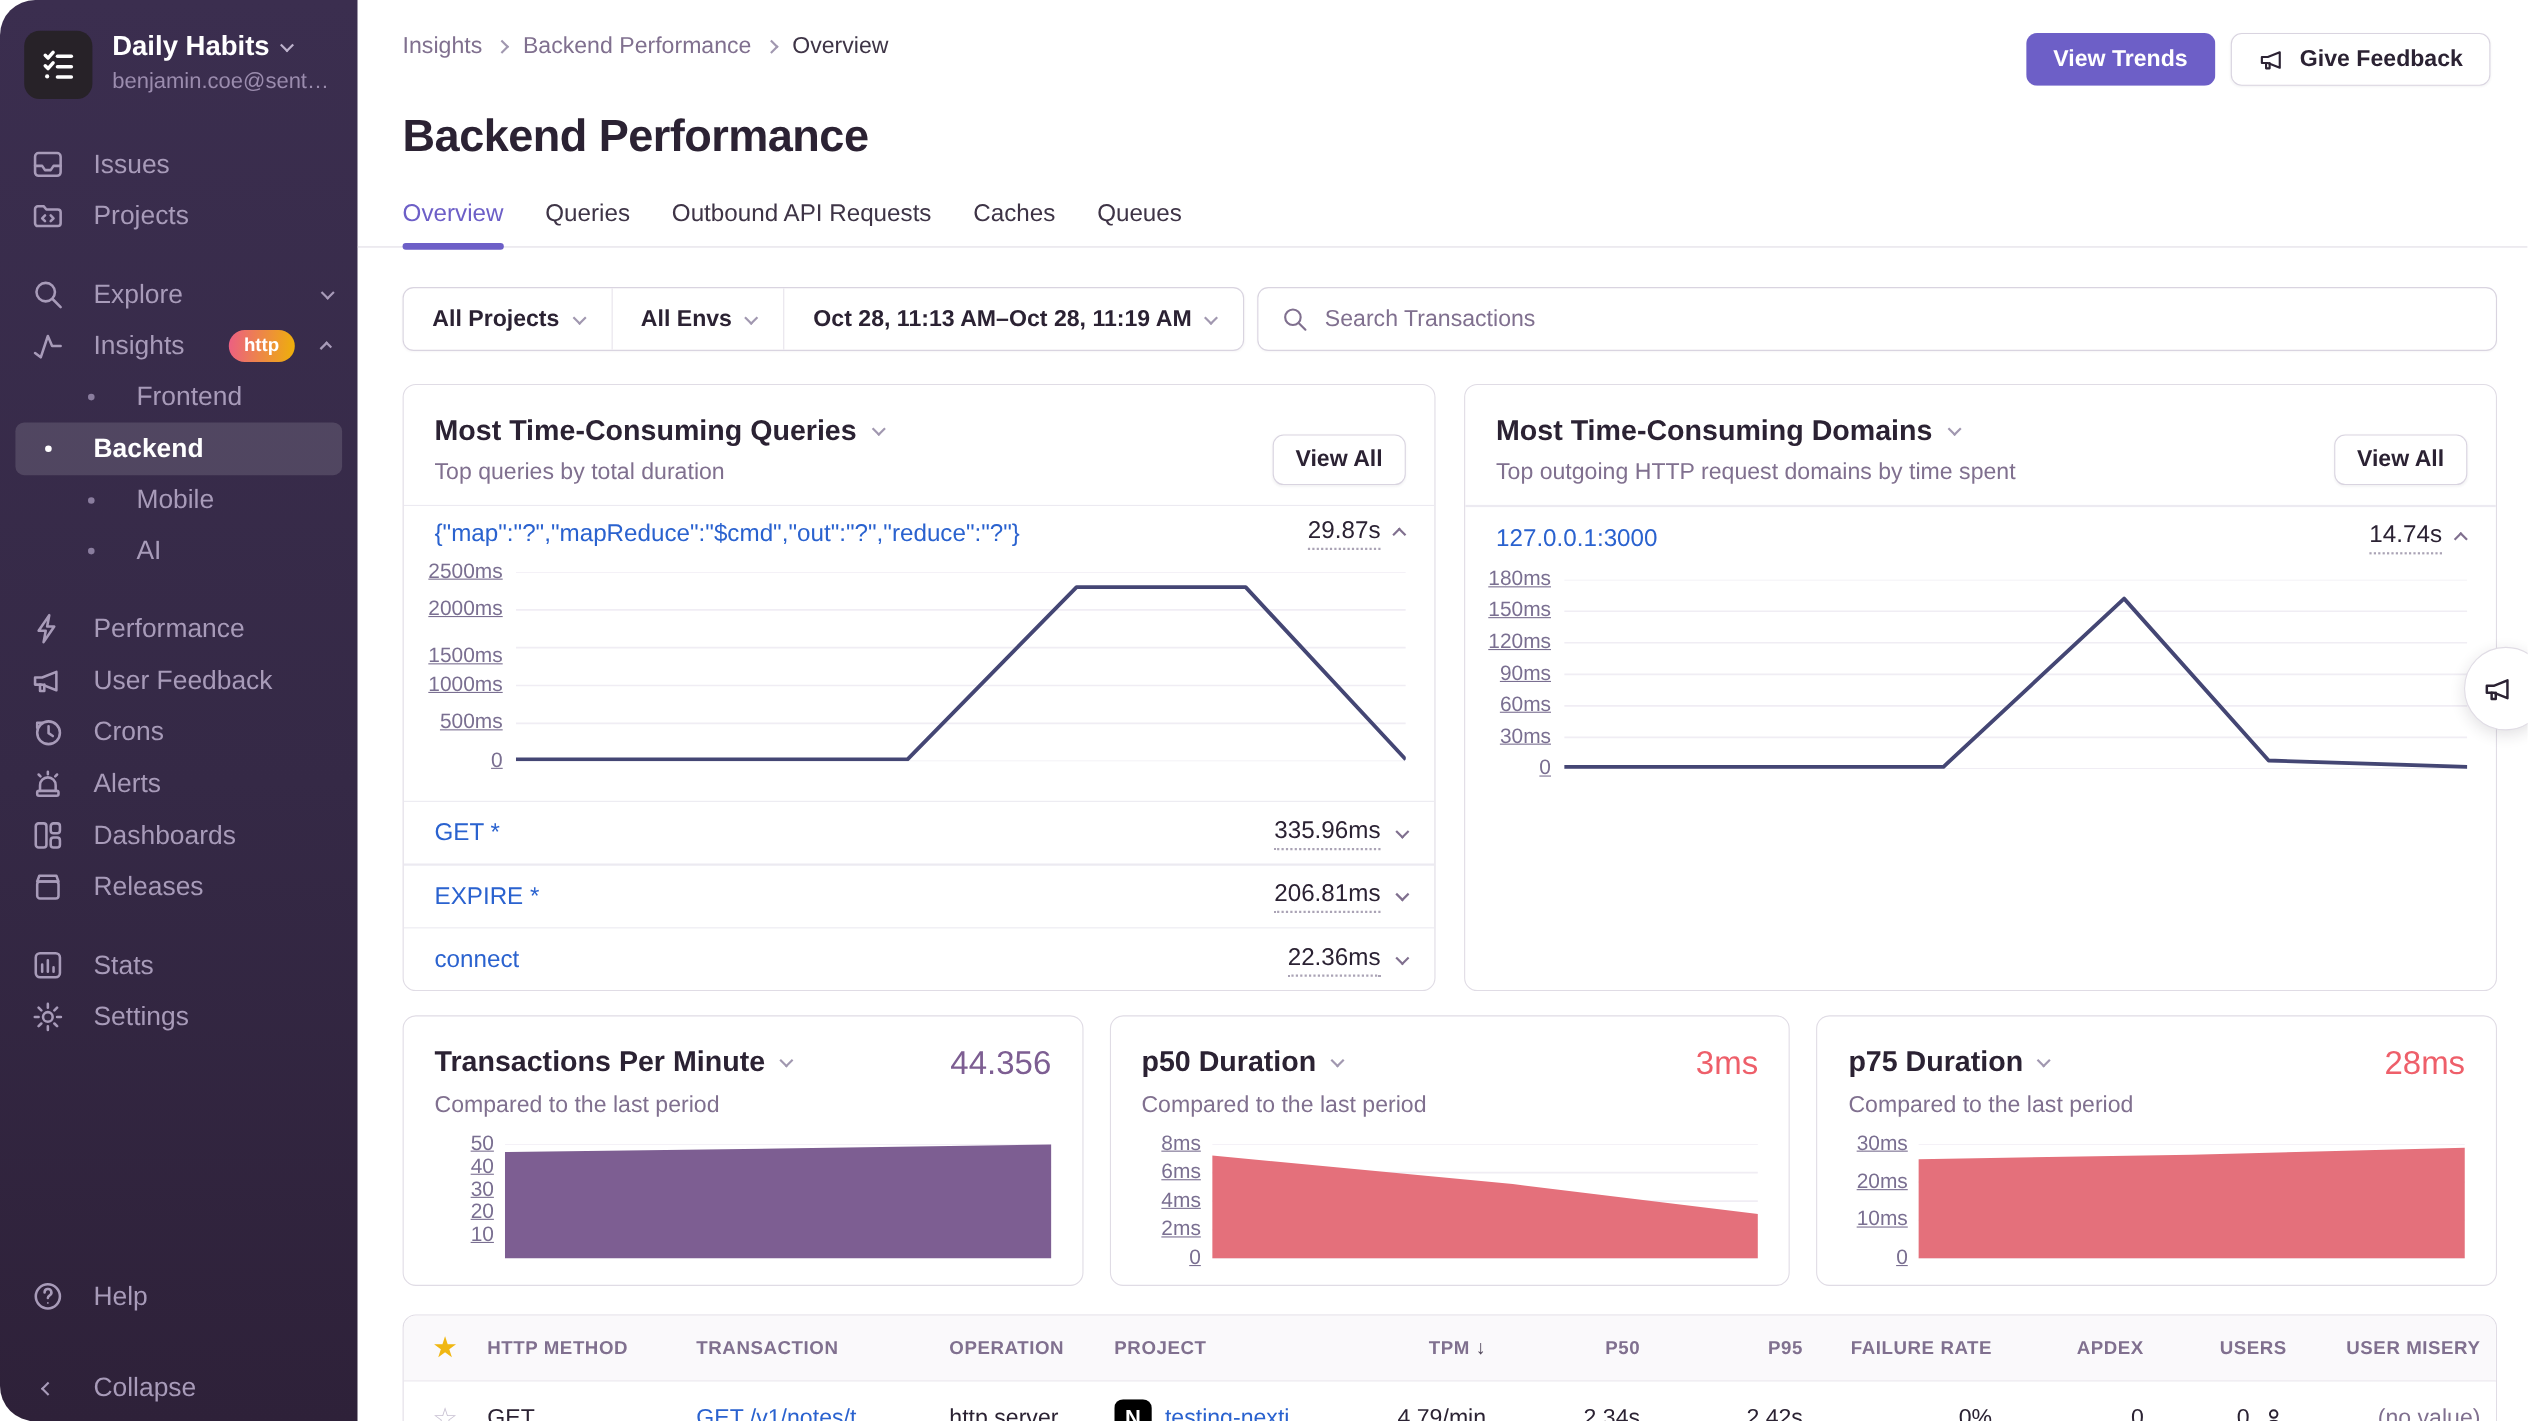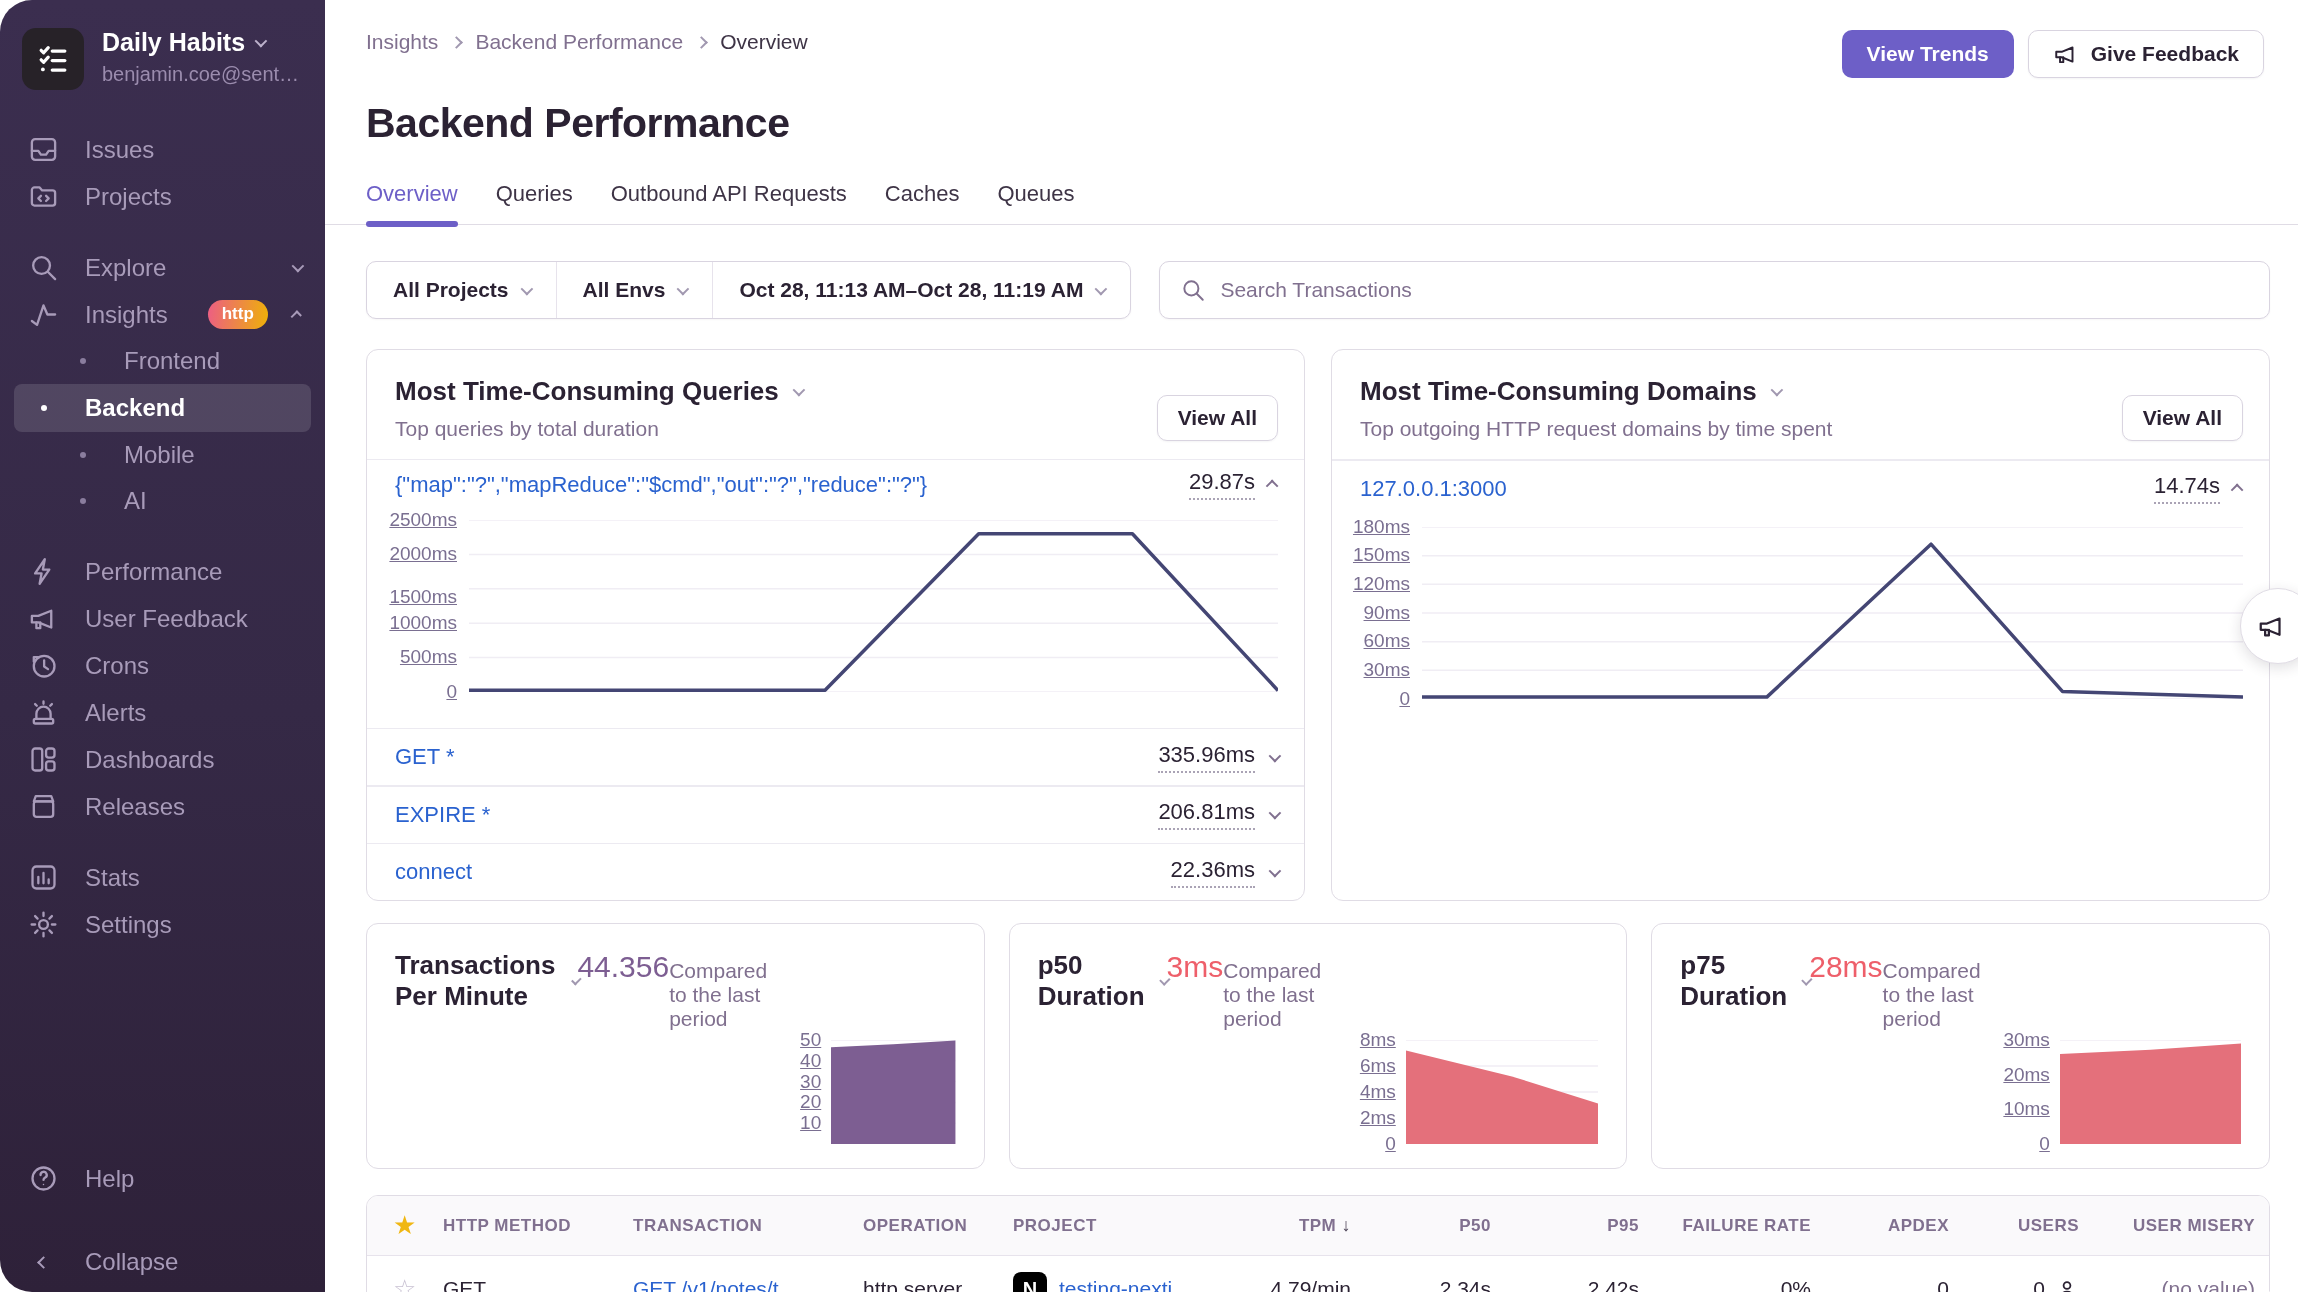--- a/index.html
+++ b/index.html
@@ -47,21 +47,21 @@
   .btn { display:inline-flex; align-items:center; gap:12px; height:48px; padding:0 24px; border-radius:10px; font-size:21px; font-weight:bold; cursor:pointer; border:1.5px solid transparent; }
   .btn-primary { background:#6d5fc7; color:#fff; }
   .btn-default { background:#fff; color:#2b2233; border-color:#d9d4e0; box-shadow:0 1px 2px rgba(43,34,51,0.05); }
   .page-title { font-size:41px; font-weight:800; color:#2b2233; padding:22px 0 0 41px; letter-spacing:-0.5px; }
   .tabbar { display:flex; gap:38px; padding:34px 0 0 41px; border-bottom:1.5px solid #e0dce5; }
   .tab { font-size:22px; color:#3e3446; padding-bottom:17px; position:relative; cursor:pointer; white-space:nowrap; }
   .tab.active { color:#6d5fc7; }
   .tab.active:after { content:""; position:absolute; left:0; right:0; bottom:-3px; height:6px; border-radius:3px; background:#6d5fc7; }
 
   .content { padding:36px 28px 0 41px; }
-  .filter-row { display:flex; gap:28px; }
+  .filter-row { display:flex; gap:12px; }
   .seg { display:flex; align-items:stretch; border:1.5px solid #d9d4e0; border-radius:10px; background:#fff; height:58px; overflow:hidden; box-shadow:0 1px 2px rgba(43,34,51,0.04); }
   .seg-item { display:flex; align-items:center; gap:12px; padding:0 26px; font-size:21px; font-weight:bold; color:#2b2233; cursor:pointer; border-right:1.5px solid #e7e3ec; white-space:nowrap; }
   .seg-item:last-child { border-right:none; }
   .searchbox { flex:1; display:flex; align-items:center; gap:14px; border:1.5px solid #d9d4e0; border-radius:10px; height:58px; padding:0 20px; background:#fff; box-shadow:0 1px 2px rgba(43,34,51,0.04); }
   .searchbox svg { width:26px; height:26px; color:#80708f; flex:0 0 26px; }
   .searchbox input { border:none; outline:none; font-size:21px; flex:1; color:#2b2233; font-family:inherit; background:transparent; }
   .searchbox input::placeholder { color:#80708f; }
 
   
   .cards2 { display:flex; gap:26px; margin-top:30px; }
@@ -81,21 +81,21 @@
   .chart-wrap { display:flex; padding:10px 26px 0 10px; }
   .yaxis { position:relative; flex:0 0 92px; }
   .yaxis .ytick { position:absolute; right:12px; font-size:19px; color:#7a6f91; white-space:nowrap;text-decoration:underline; }
   .plot { position:relative; flex:1; }
   .bigchart .plot, .bigchart .yaxis { height:172px; }
   .bigchart { margin-bottom:36px; }
   .rows-bottom { margin-top:auto; }
 
   
   .cards3 { display:flex; gap:24px; margin-top:22px; }
-  .mcard { height:246px; padding:26px 28px 24px; display:flex; flex-direction:row; }
+  .mcard { height:246px; padding:26px 28px 24px; display:flex; flex-direction:column; }
   .mhead { display:flex; align-items:flex-start; justify-content:space-between; }
   .mtitle { font-size:26px; font-weight:bold; display:flex; align-items:center; gap:13px; color:#2b2233; }
   .mval { font-size:30px; }
   .mval.purple { color:#7d5e92; }
   .mval.red { color:#ee5f6a; }
   .msub { font-size:21px; color:#80708f; margin-top:9px; }
   .mchart { display:flex; margin-top:auto; }
   .mchart .yaxis { flex:0 0 64px; }
   .mchart .plot, .mchart .yaxis { height:104px; }
   .mchart .yaxis .ytick { font-size:19px; right:10px; }

